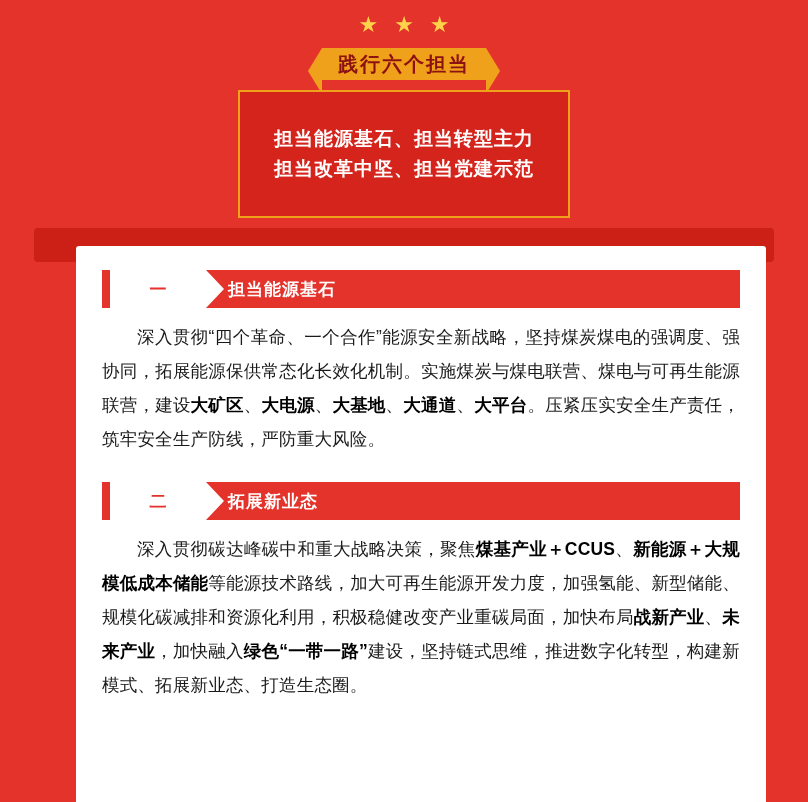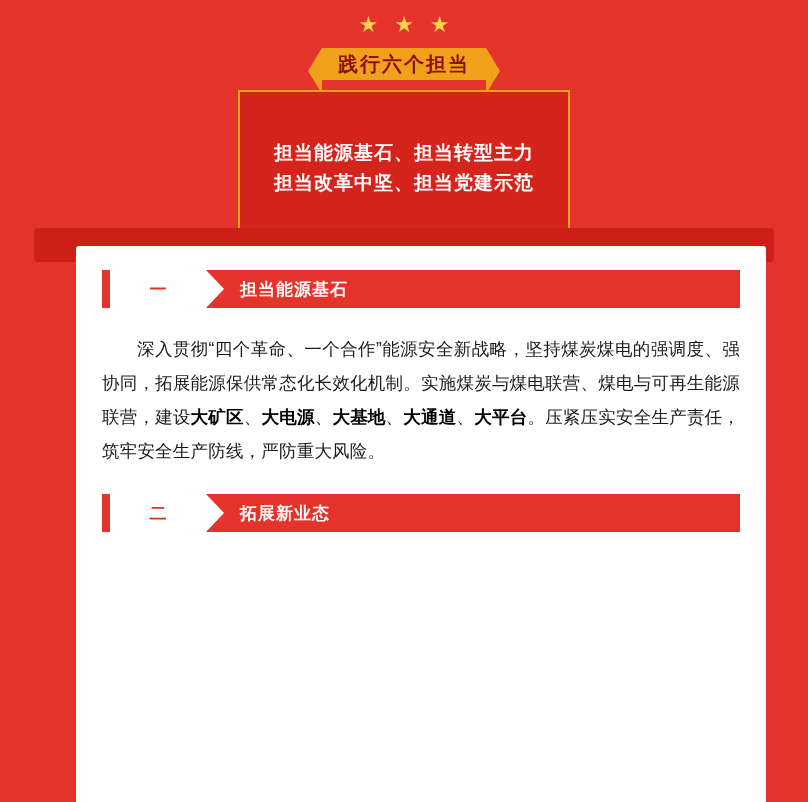--- a/index.html
+++ b/index.html
@@ -67,21 +67,21 @@
   .title-plate::after {
     right: -14px;
     border-left: 14px solid #f0a11b;
   }
 
   .subtitle-box {
     position: absolute;
     top: 90px;
     left: 238px;
     width: 332px;
-    height: 156px;
+    height: 128px;
     background: #d4241c;
     border: 2px solid #f0a11b;
     box-sizing: border-box;
     display: flex;
     flex-direction: column;
     align-items: center;
     justify-content: center;
   }
   .subtitle-box .line {
     color: #ffffff;
@@ -151,25 +151,25 @@
     height: 0;
     border-top: 19px solid transparent;
     border-bottom: 19px solid transparent;
     border-left: 18px solid #ffffff;
   }
   .sec-title {
     color: #ffffff;
     font-size: 17px;
     font-weight: bold;
     letter-spacing: 1px;
-    margin-left: 34px;
+    margin-left: 22px;
   }
 
   .sec-body {
-    margin-top: 24px;
+    margin-top: 12px;
     font-size: 17.5px;
     line-height: 34px;
     color: #1a1a1a;
     text-align: justify;
     text-indent: 2em;
     letter-spacing: 0.2px;
   }
   .sec-body b {
     font-weight: bold;
     color: #000;
@@ -201,15 +201,16 @@
       <div class="sec-title">担当能源基石</div>
     </div>
     <div class="sec-body">深入贯彻“四个革命、一个合作”能源安全新战略，坚持煤炭煤电的强调度、强协同，拓展能源保供常态化长效化机制。实施煤炭与煤电联营、煤电与可再生能源联营，建设<b>大矿区</b>、<b>大电源</b>、<b>大基地</b>、<b>大通道</b>、<b>大平台</b>。压紧压实安全生产责任，筑牢安全生产防线，严防重大风险。</div>
   </div>
 
   <div class="section">
     <div class="sec-head">
       <div class="sec-num">二</div>
       <div class="sec-title">拓展新业态</div>
     </div>
+    <div class="sec-body">深入贯彻碳达峰碳中和重大战略决策，聚焦<b>煤基产业＋CCUS</b>、<b>新能源＋大规模低成本储能</b>等能源技术路线，加大可再生能源开发力度，加强氢能、新型储能、规模化碳减排和资源化利用，积极稳健改变产业重碳局面，加快布局<b>战新产业</b>、<b>未来产业</b>，加快融入<b>绿色“一带一路”</b>建设，坚持链式思维，推进数字化转型，构建新模式、拓展新业态、打造生态圈。</div>
   </div>
 
 </div>
 
 </body></html>

